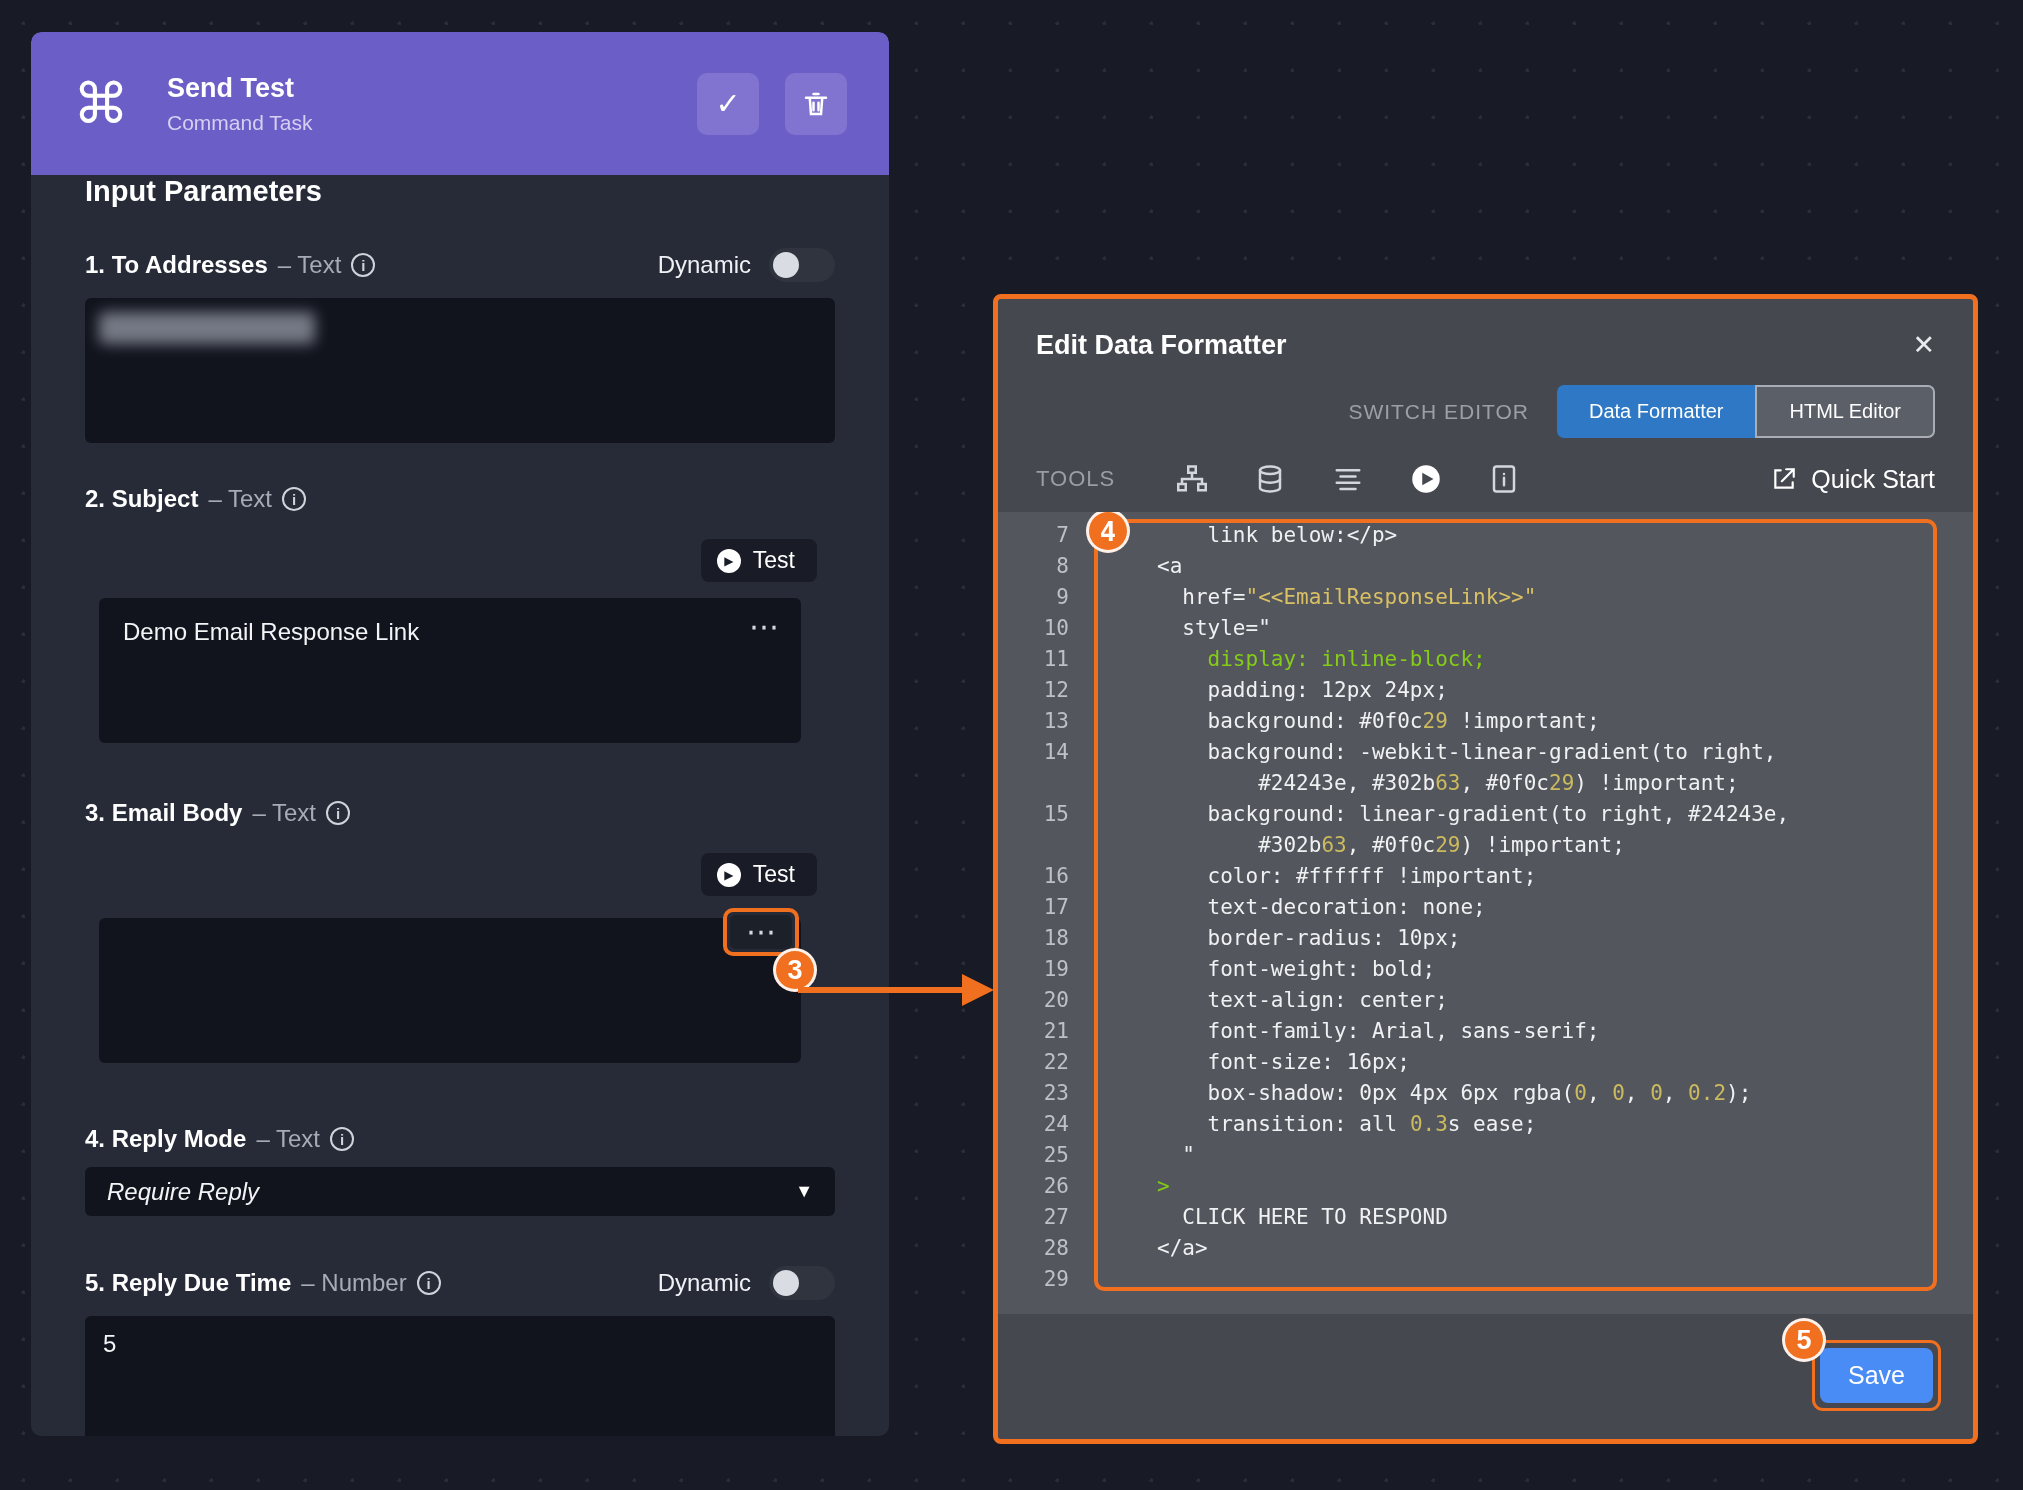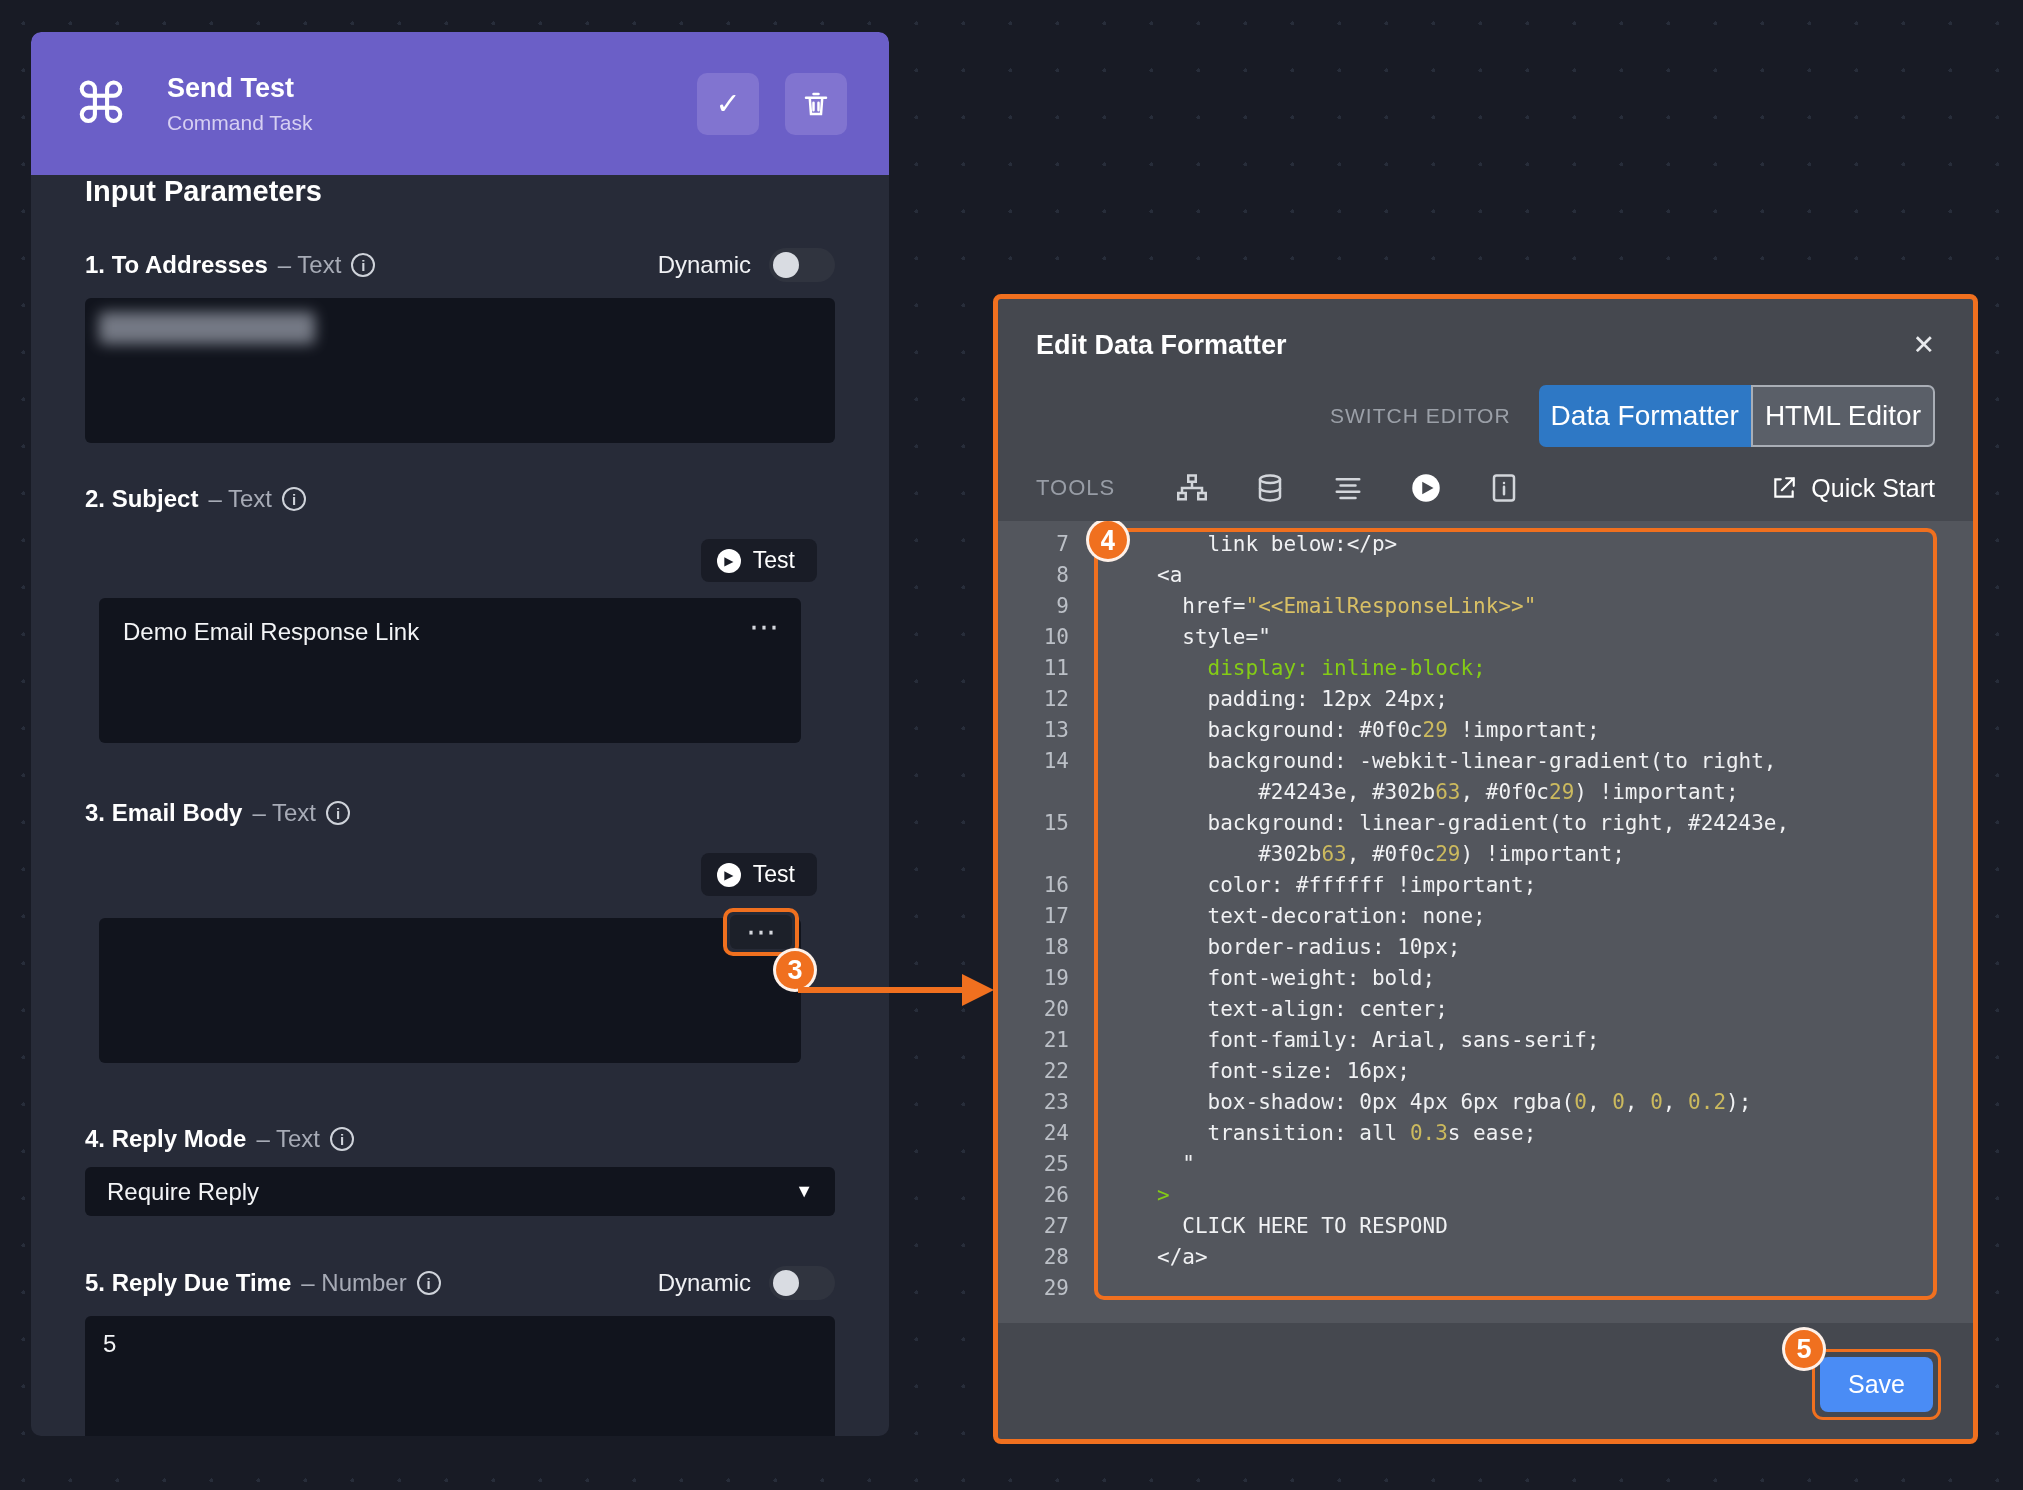--- a/index.html
+++ b/index.html
@@ -81,41 +81,41 @@
     padding:3px; background:#262a36;
   }
   .anno-dots-box .dots-btn { background:#1c2029; border-radius:6px; padding:2px 16px; }
   .badge {
     width:44px; height:44px; border-radius:50%; background:#f0701f; color:#fff;
     display:flex; align-items:center; justify-content:center;
     font-size:27px; font-weight:bold; border:3px solid rgba(255,255,255,0.9);
   }
   .badge-3 { position:absolute; right:-22px; bottom:-40px; }
 
-  .select-box { display:flex; align-items:center; justify-content:space-between; padding:0 22px; margin-top:14px; cursor:pointer; }
+  .select-box { display:flex; align-items:center; justify-content:space-between; padding:0 22px; margin-top:14px; cursor:pointer;font-style:italic; }
   .caret { font-size:18px; color:#fff; }
   .value-top-left { position:absolute; left:18px; top:14px; }
 
   
   .arrow-svg { position:absolute; left:798px; top:963px; z-index:30; }
 
   
   .modal {
     position:absolute; left:993px; top:294px; width:985px; height:1150px;
     border:5px solid #f0701f; border-radius:8px; background:#45484f;
     display:flex; flex-direction:column; z-index:20;
   }
   .modal-header { display:flex; align-items:center; padding:30px 38px 18px; }
   .modal-title { font-size:27px; font-weight:bold; color:#fff; }
   .close-btn { margin-left:auto; background:none; border:none; color:#e8eaed; font-size:27px; cursor:pointer; }
 
   .tabs-row { display:flex; align-items:center; justify-content:flex-end; padding:6px 38px 0; gap:28px; }
   .switch-label { font-size:21px; color:#9ba0a8; letter-spacing:1px;margin-left:47px; }
   .seg { display:flex; }
-  .seg-btn { font-size:28px; padding:13px 12px; border:none; cursor:pointer; color:#fff; }
+  .seg-btn { font-size:20px; padding:13px 32px; border:none; cursor:pointer; color:#fff; }
   .seg-active { background:#2e78c5; border-radius:7px 0 0 7px; }
   .seg-inactive { background:#5a5f68; border:2px solid #a9aeb6; border-radius:0 7px 7px 0; }
 
   .toolbar { display:flex; align-items:center; padding:26px 38px 0; }
   .tools-label { font-size:22px; color:#989da6; letter-spacing:1px; }
   .tool-icons { display:flex; gap:48px; margin-left:62px; align-items:center; }
   .tool-btn { background:none; border:none; cursor:pointer; display:flex; align-items:center; }
   .tool-btn svg { width:30px; height:30px; }
   .quickstart-btn {
     margin-left:auto; background:none; border:none; cursor:pointer;

